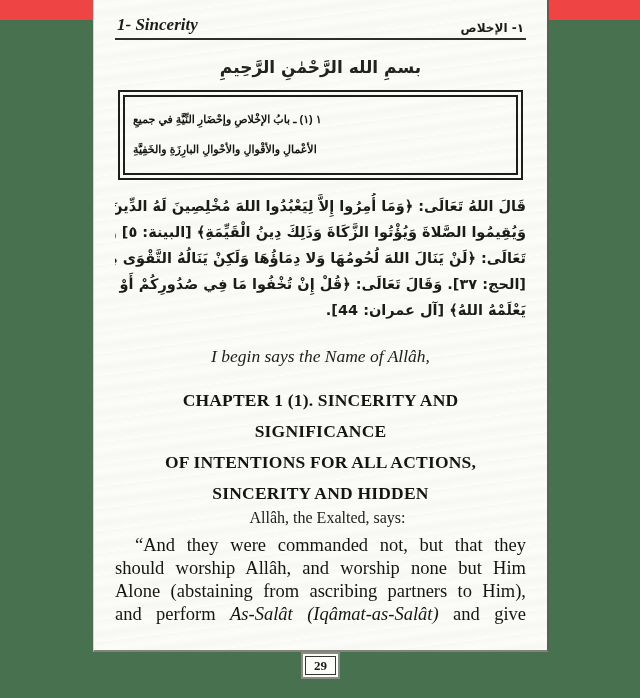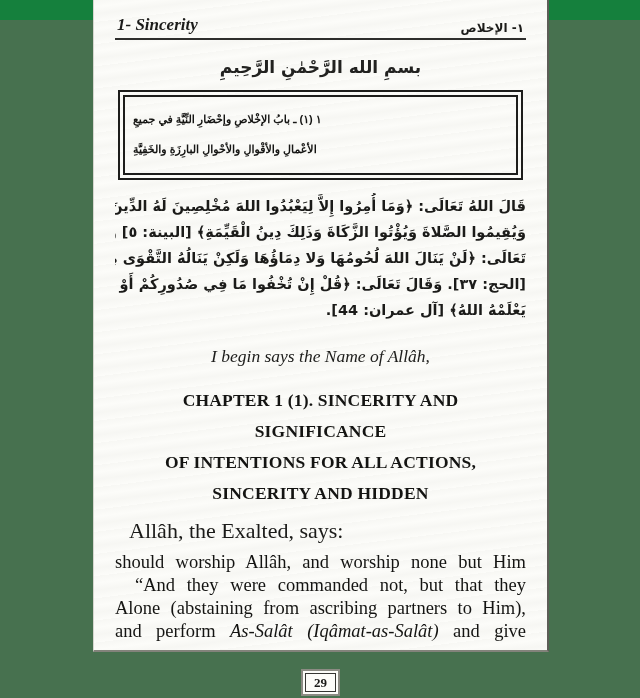--- a/index.html
+++ b/index.html
@@ -5,21 +5,21 @@
   html, body { margin: 0; padding: 0; }
   body {
     width: 640px; height: 698px;
     background: #ffffff;
     font-family: "Liberation Serif", serif;
     overflow: hidden;
   }
   .canvas {
     position: relative;
     width: 640px; height: 698px;
-    background: #15803d;
+    background: #ef4444;
     overflow: hidden;
   }
   
   .cover {
     position: absolute;
     left: 0; top: 20px;
     width: 640px; height: 678px;
     background: #47714f;
   }
   
@@ -118,24 +118,24 @@
   .chapter-heading {
     margin-top: 17px;
     text-align: center;
     font-weight: bold;
     font-size: 17.5px;
     line-height: 31px;
     color: #141412;
     letter-spacing: 0.2px;
   }
   .intro-line {
-    margin-top: 9px;
     padding-left: 14px;
-    font-size: 22px;
+    font-size: 16px;
     color: #1b1b19;
+    text-align: center;
   }
   .body-para {
     margin-top: 7px;
     font-size: 18.5px;
     line-height: 23px;
     color: #141412;
   }
   .body-para .bline {
     white-space: nowrap;
     text-align: justify;
@@ -203,22 +203,22 @@
 
     <div class="chapter-heading">
       <div>CHAPTER 1 (1). SINCERITY AND SIGNIFICANCE</div>
       <div>OF INTENTIONS FOR ALL ACTIONS,</div>
       <div>SINCERITY AND HIDDEN</div>
     </div>
 
     <div class="intro-line">Allâh, the Exalted, says:</div>
 
     <div class="body-para">
+      <div class="bline indent">“And they were commanded not, but that they</div>
       <div class="bline">should worship Allâh, and worship none but Him</div>
-      <div class="bline indent">“And they were commanded not, but that they</div>
       <div class="bline">Alone (abstaining from ascribing partners to Him),</div>
       <div class="bline"><span>and perform </span><span class="ital">As-Salât (Iqâmat-as-Salât)</span><span> and give</span></div>
     </div>
 
     <div class="pagenum-row">
       <span class="pagenum-outer">
         <span class="pagenum-inner">29</span>
       </span>
     </div>
 

